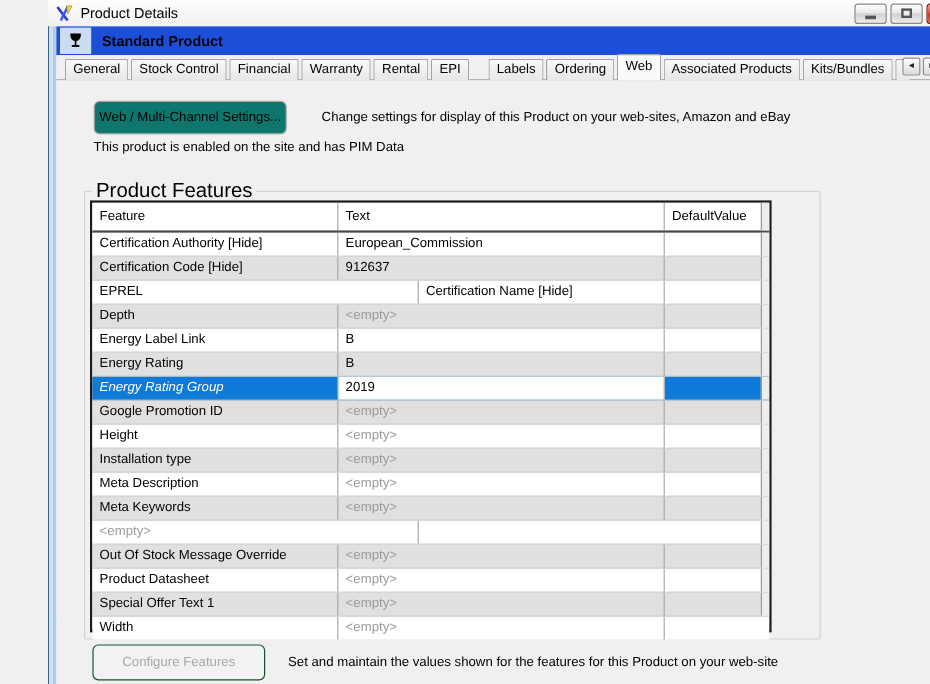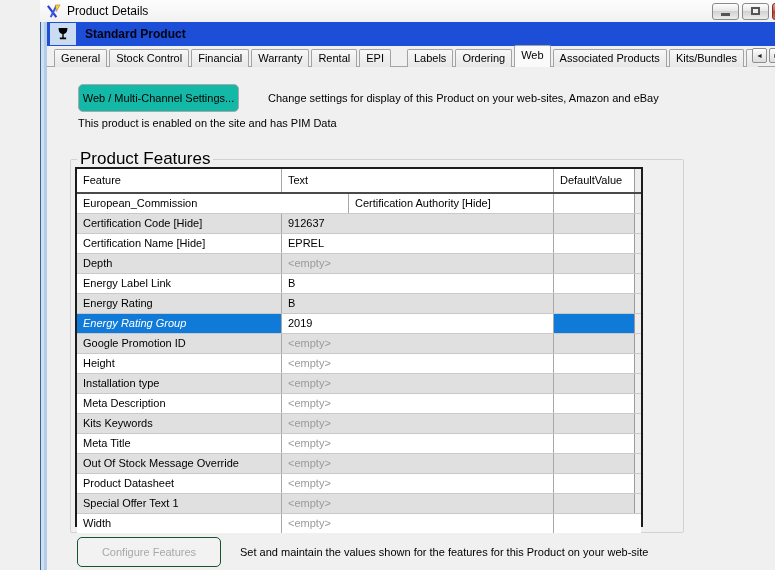--- a/index.html
+++ b/index.html
@@ -57,21 +57,21 @@
   .tab.gap-after { margin-right:16px; }
   .tab.selected { height:22px; line-height:19px; background:#fafafa; position:relative; z-index:2; }
   .tab-arrows { position:absolute; right:4px; bottom:3px; display:flex; gap:2px; }
   .arrowbtn { width:15px; height:15px; border:1px solid #8f8f8f; border-radius:2px;
               background:linear-gradient(#fdfdfd,#dcdcdc); font-size:7px; color:#222;
               display:flex; align-items:center; justify-content:center; }
 
   
   .content { position:absolute; left:7px; top:67px; width:741px; height:503px; background:#f0f0f0; }
   .settings-btn { position:absolute; left:31px; top:17px; width:161px; height:28px;
-                  background:#14b8a6; border:1px solid #a9a9a9; border-radius:5px; font-size:11px;
+                  background:#0f766e; border:1px solid #a9a9a9; border-radius:5px; font-size:11px;
                   font-family:"Liberation Sans",sans-serif; }
   .settings-hint { position:absolute; left:221px; top:17px; height:28px; line-height:28px; }
   .status-text { position:absolute; left:31px; top:50px; }
 
   .groupbox { position:absolute; left:23px; top:82px; width:614px; height:384px;
               border:1px solid #d2d2d2; border-radius:2px; }
   .groupbox legend { font-size:17px; padding:0 3px; margin-left:6px; }
 
   
   .ftable { position:absolute; left:28px; top:100px; width:568px; height:360px;
@@ -190,36 +190,36 @@
     <div class="ftable">
       <div class="thead">
         <div class="col-f">Feature</div>
         <div class="col-v">Text</div>
         <div class="col-d">DefaultValue</div>
         <div class="col-g"></div>
       </div>
       <div class="tbody">
 
           <div class="row">
+            <div class="cell cf">Certification Authority [Hide]</div>
             <div class="cell cv">European_Commission</div>
-            <div class="cell cf">Certification Authority [Hide]</div>
             <div class="cell cd"></div>
             <div class="cg"></div>
           </div>
 
           <div class="row alt">
             <div class="cell cf">Certification Code [Hide]</div>
             <div class="cell cv">912637</div>
             <div class="cell cd"></div>
             <div class="cg"></div>
           </div>
 
           <div class="row">
+            <div class="cell cv">EPREL</div>
             <div class="cell cf">Certification Name [Hide]</div>
-            <div class="cell cv">EPREL</div>
             <div class="cell cd"></div>
             <div class="cg"></div>
           </div>
 
           <div class="row alt empty">
             <div class="cell cf">Depth</div>
             <div class="cell cv">&lt;empty&gt;</div>
             <div class="cell cd"></div>
             <div class="cg"></div>
           </div>
@@ -267,28 +267,27 @@
           </div>
 
           <div class="row empty">
             <div class="cell cf">Meta Description</div>
             <div class="cell cv">&lt;empty&gt;</div>
             <div class="cell cd"></div>
             <div class="cg"></div>
           </div>
 
           <div class="row alt empty">
-            <div class="cell cf">Kits Keywords</div>
-            <div class="cell cv">&lt;empty&gt;</div>
-            <div class="cell cd"></div>
-            <div class="cg"></div>
-          </div>
-
-          <div class="row empty">
-            <div class="cell cf">Meta Title</div>
+            <div class="cell cf">Meta Keywords</div>
+            <div class="cell cv">&lt;empty&gt;</div>
+            <div class="cell cd"></div>
+            <div class="cg"></div>
+          </div>
+
+          <div class="row empty">
             <div class="cell cv">&lt;empty&gt;</div>
             <div class="cell cd"></div>
             <div class="cg"></div>
           </div>
 
           <div class="row alt empty">
             <div class="cell cf">Out Of Stock Message Override</div>
             <div class="cell cv">&lt;empty&gt;</div>
             <div class="cell cd"></div>
             <div class="cg"></div>

